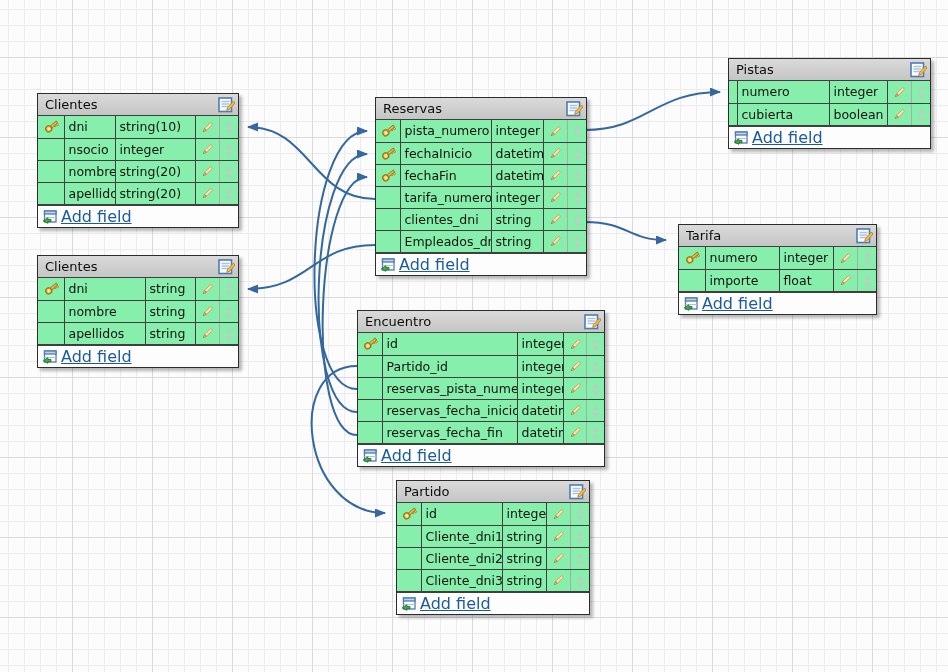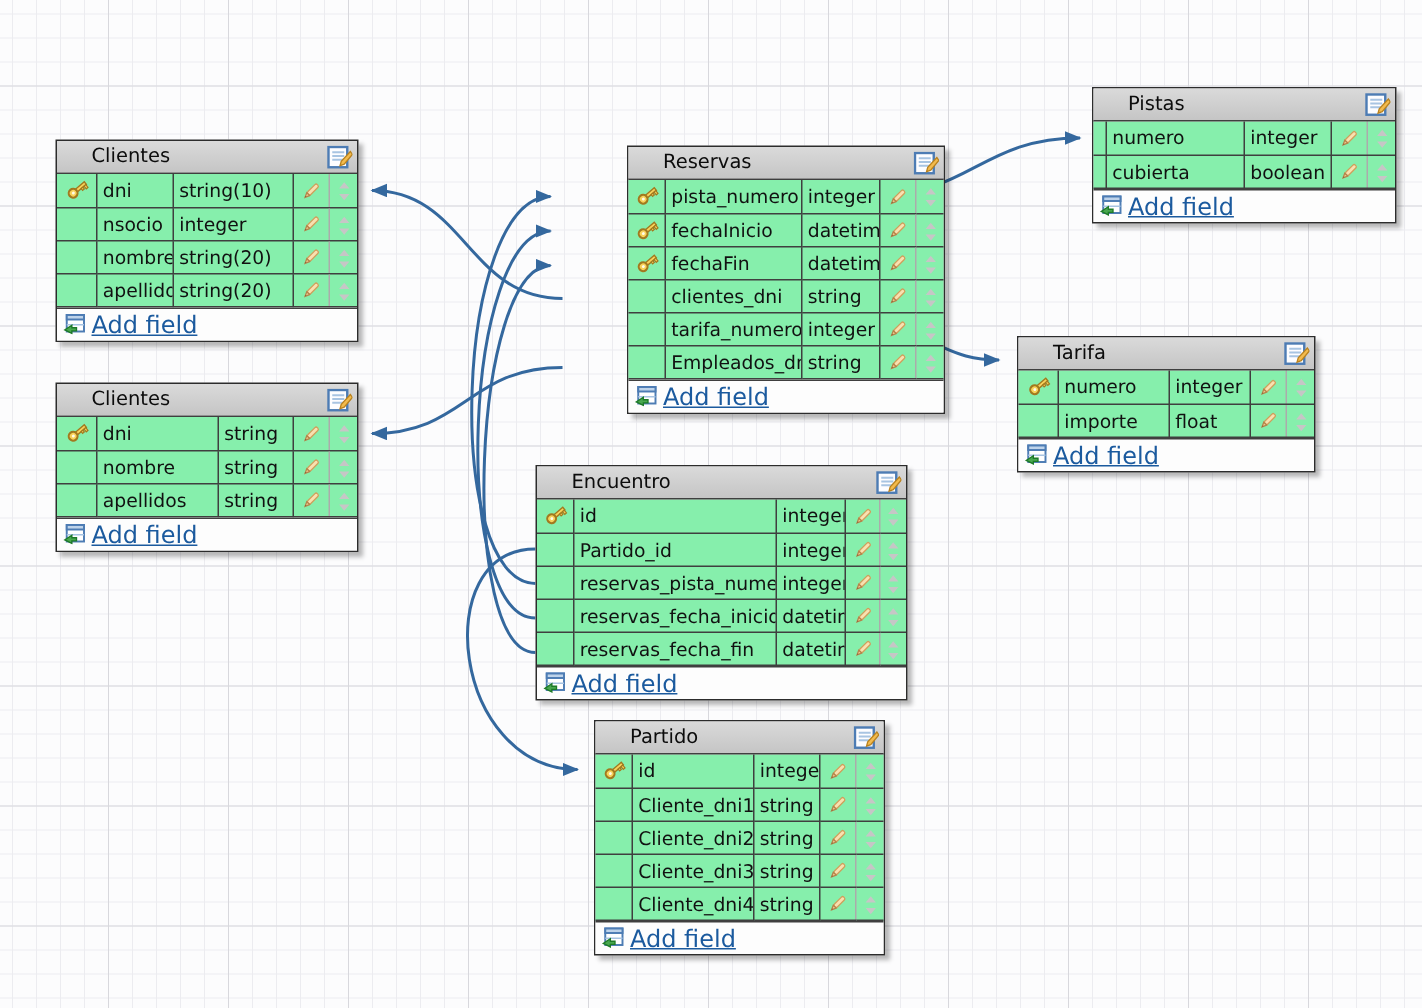--- a/index.html
+++ b/index.html
@@ -19,21 +19,21 @@
   .tbl{
     position:absolute;z-index:2;background:#fff;
     border:1px solid #2c2c2c;
     box-shadow:3px 3px 3px rgba(0,0,0,0.28);
     font-size:13px;color:#111;
   }
   .hdr{
     position:relative;height:22px;box-sizing:border-box;
     background:linear-gradient(#dadada,#c5c5c5);
     border-bottom:1px solid #3f3f3f;
-    padding:3px 4px 0 23px;cursor:move;
+    padding:3px 4px 0 7px;cursor:move;
   }
   .hdr .ttl{font-size:13px;color:#0c0c0c;}
   .hdr .hico{position:absolute;right:3px;top:3px;line-height:0;cursor:pointer;}
   .tbl table{width:100%;border-collapse:collapse;table-layout:fixed;background:#86efac;}
   .tbl td{
     height:22px;box-sizing:border-box;padding:1px 3px 1px 4px;
     border:1px solid #3f3f3f;white-space:nowrap;overflow:hidden;
     font-size:12.5px;
   }
   .tbl tr:first-child td{border-top:none;}
@@ -44,21 +44,21 @@
   .c-sort{width:19px;text-align:center;padding:0;}
   .ftr{
     height:22px;box-sizing:border-box;border-top:1px solid #3f3f3f;
     display:flex;align-items:center;gap:4px;padding:0 4px;background:#fdfdfd;
   }
   .add-link{color:#1b5a9e;font-size:16px;text-decoration:underline;cursor:pointer;}
   .ico{vertical-align:middle;line-height:0;}
   
   .t0{left:37px;top:93px;width:200px;}   .t0 .c-type{width:80px;}
   .t1{left:37px;top:255px;width:200px;}  .t1 .c-type{width:50px;}
-  .t2{left:375px;top:97px;width:210px;margin-left:43px;}  .t2 .c-type{width:52px;}  .t2 .c-key{width:24px;}
+  .t2{left:375px;top:97px;width:210px;}  .t2 .c-type{width:52px;}  .t2 .c-key{width:24px;}
   .t3{left:728px;top:58px;width:201px;}  .t3 .c-type{width:58px;}  .t3 .c-key{width:8px;}
   .t4{left:678px;top:224px;width:197px;} .t4 .c-type{width:54px;}
   .t5{left:357px;top:310px;width:246px;} .t5 .c-type{width:46px;}  .t5 .c-key{width:24px;} .t5 .c-edit{width:23px;} .t5 .c-sort{width:18px;}
   .t6{left:396px;top:480px;width:192px;} .t6 .c-type{width:44px;}  .t6 .c-key{width:24px;}
 </style>
 </head>
 <body>
 
 <svg width="0" height="0" style="position:absolute" aria-hidden="true">
   <defs>
@@ -278,33 +278,33 @@
         <td class="c-type">datetime</td>
         <td class="c-edit"><svg class="ico" width="15" height="15">
                 <use href="#ico-pencil"></use>
               </svg></td>
         <td class="c-sort"><svg class="ico" width="9" height="13">
                 <use href="#ico-sort"></use>
               </svg></td>
       </tr>
       <tr>
         <td class="c-key"></td>
+        <td class="c-name">tarifa_numero</td>
+        <td class="c-type">integer</td>
+        <td class="c-edit"><svg class="ico" width="15" height="15">
+                <use href="#ico-pencil"></use>
+              </svg></td>
+        <td class="c-sort"><svg class="ico" width="9" height="13">
+                <use href="#ico-sort"></use>
+              </svg></td>
+      </tr>
+      <tr>
+        <td class="c-key"></td>
         <td class="c-name">clientes_dni</td>
         <td class="c-type">string</td>
-        <td class="c-edit"><svg class="ico" width="15" height="15">
-                <use href="#ico-pencil"></use>
-              </svg></td>
-        <td class="c-sort"><svg class="ico" width="9" height="13">
-                <use href="#ico-sort"></use>
-              </svg></td>
-      </tr>
-      <tr>
-        <td class="c-key"></td>
-        <td class="c-name">tarifa_numero</td>
-        <td class="c-type">integer</td>
         <td class="c-edit"><svg class="ico" width="15" height="15">
                 <use href="#ico-pencil"></use>
               </svg></td>
         <td class="c-sort"><svg class="ico" width="9" height="13">
                 <use href="#ico-sort"></use>
               </svg></td>
       </tr>
       <tr>
         <td class="c-key"></td>
         <td class="c-name">Empleados_dni</td>
@@ -534,31 +534,20 @@
         <td class="c-key"></td>
         <td class="c-name">Cliente_dni3</td>
         <td class="c-type">string</td>
         <td class="c-edit"><svg class="ico" width="15" height="15">
                 <use href="#ico-pencil"></use>
               </svg></td>
         <td class="c-sort"><svg class="ico" width="9" height="13">
                 <use href="#ico-sort"></use>
               </svg></td>
       </tr>
-      <tr>
-        <td class="c-key"></td>
-        <td class="c-name">Cliente_dni4</td>
-        <td class="c-type">string</td>
-        <td class="c-edit"><svg class="ico" width="15" height="15">
-                <use href="#ico-pencil"></use>
-              </svg></td>
-        <td class="c-sort"><svg class="ico" width="9" height="13">
-                <use href="#ico-sort"></use>
-              </svg></td>
-      </tr>
     </tbody>
       </table>
     <div class="ftr">
       <span><svg class="ico" width="15" height="14">
             <use href="#ico-add-field"></use>
           </svg></span>
       <a class="add-link">Add field</a>
     </div>
   </div>
 

